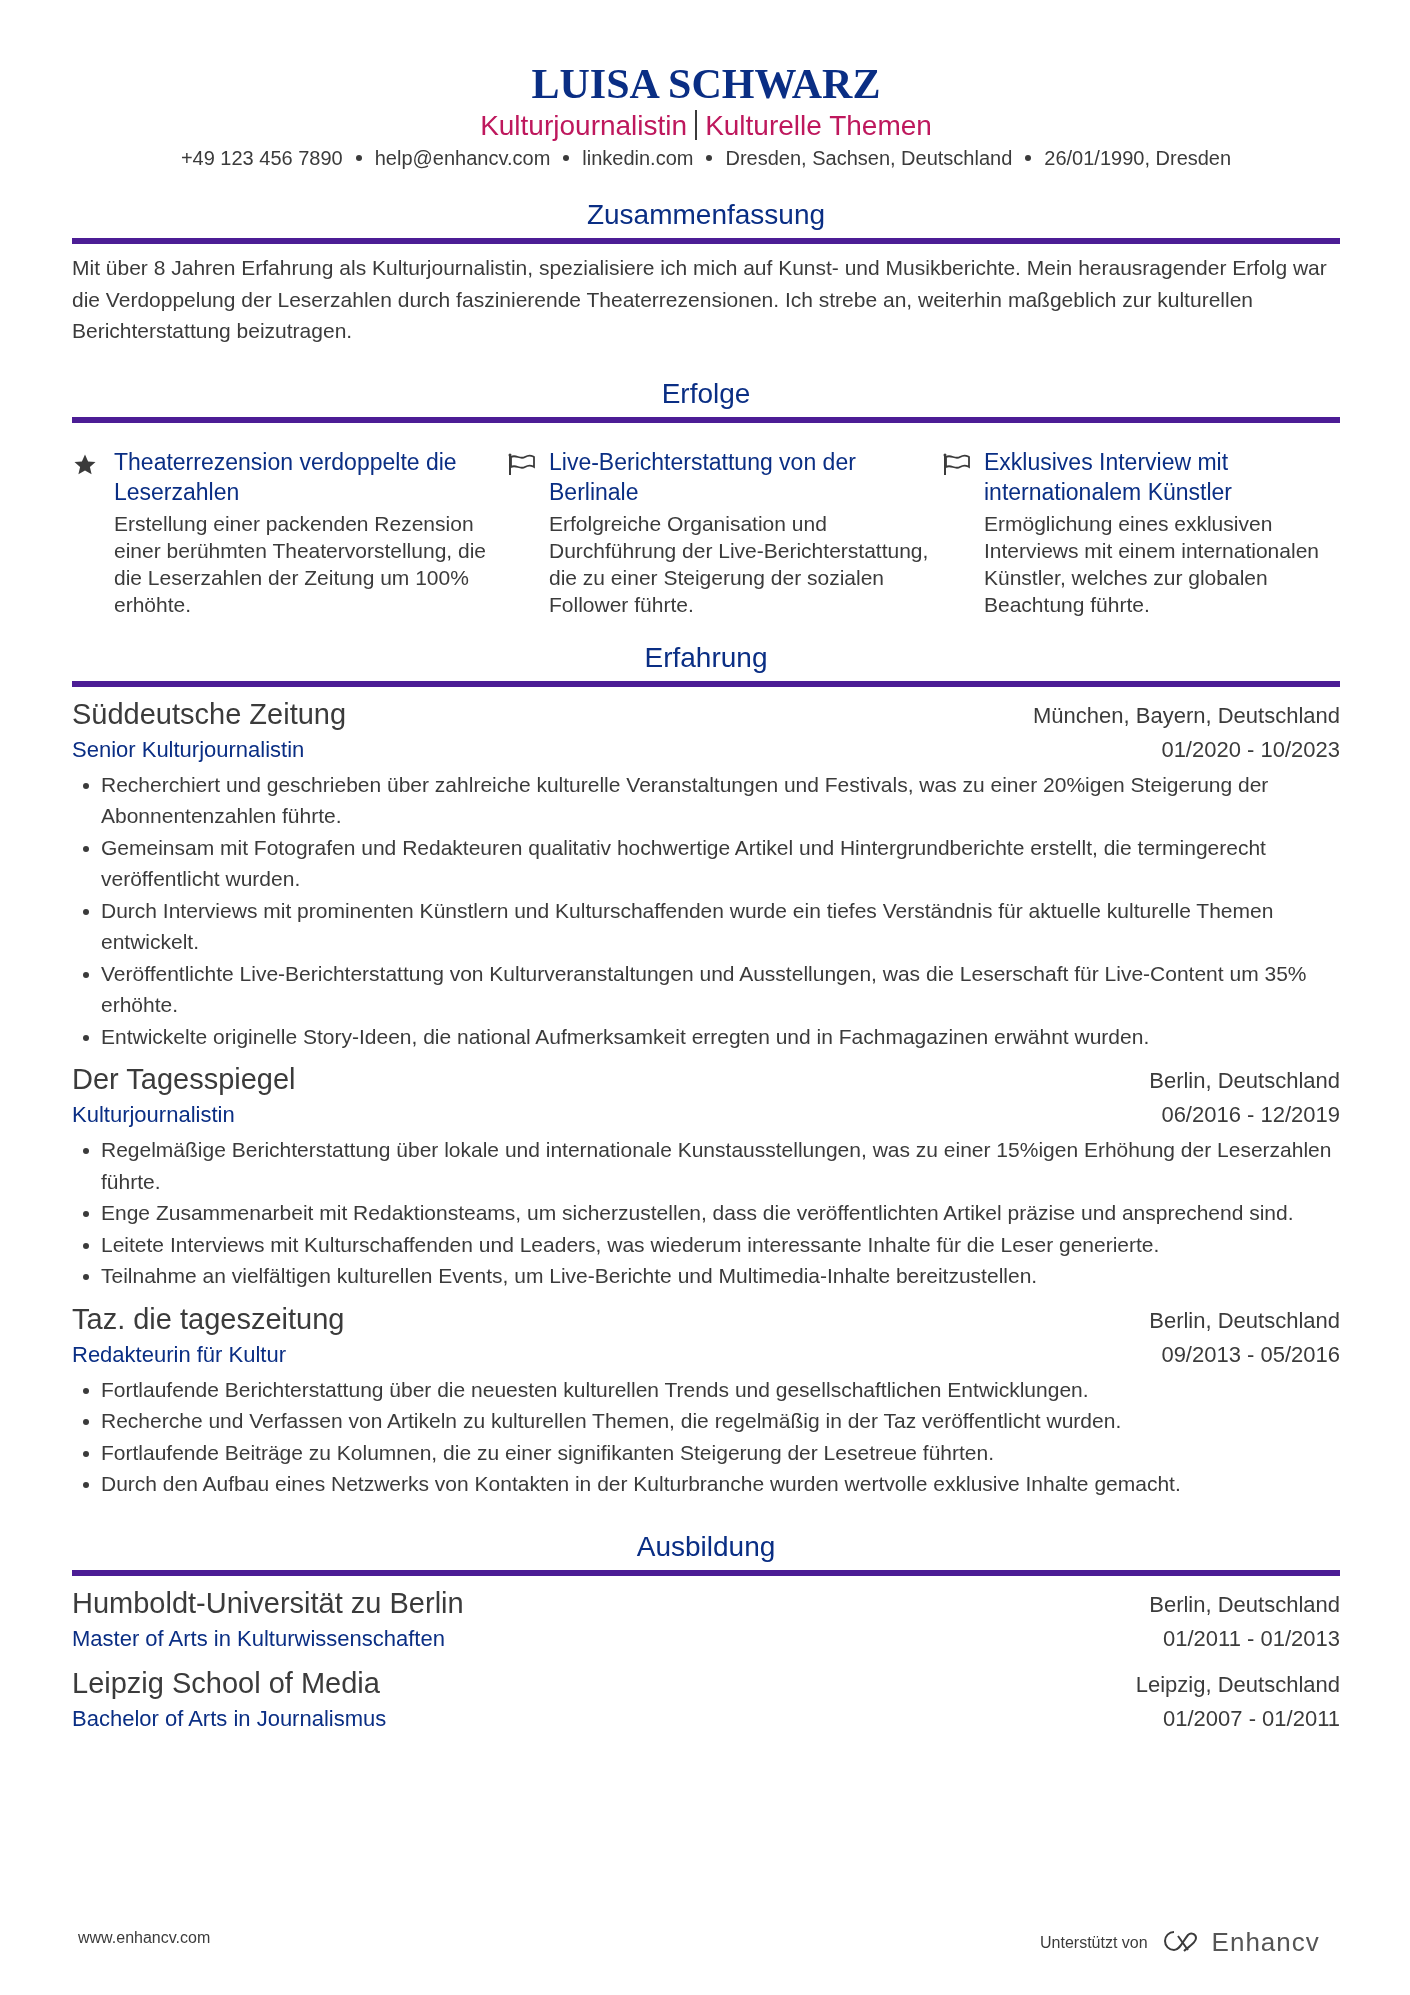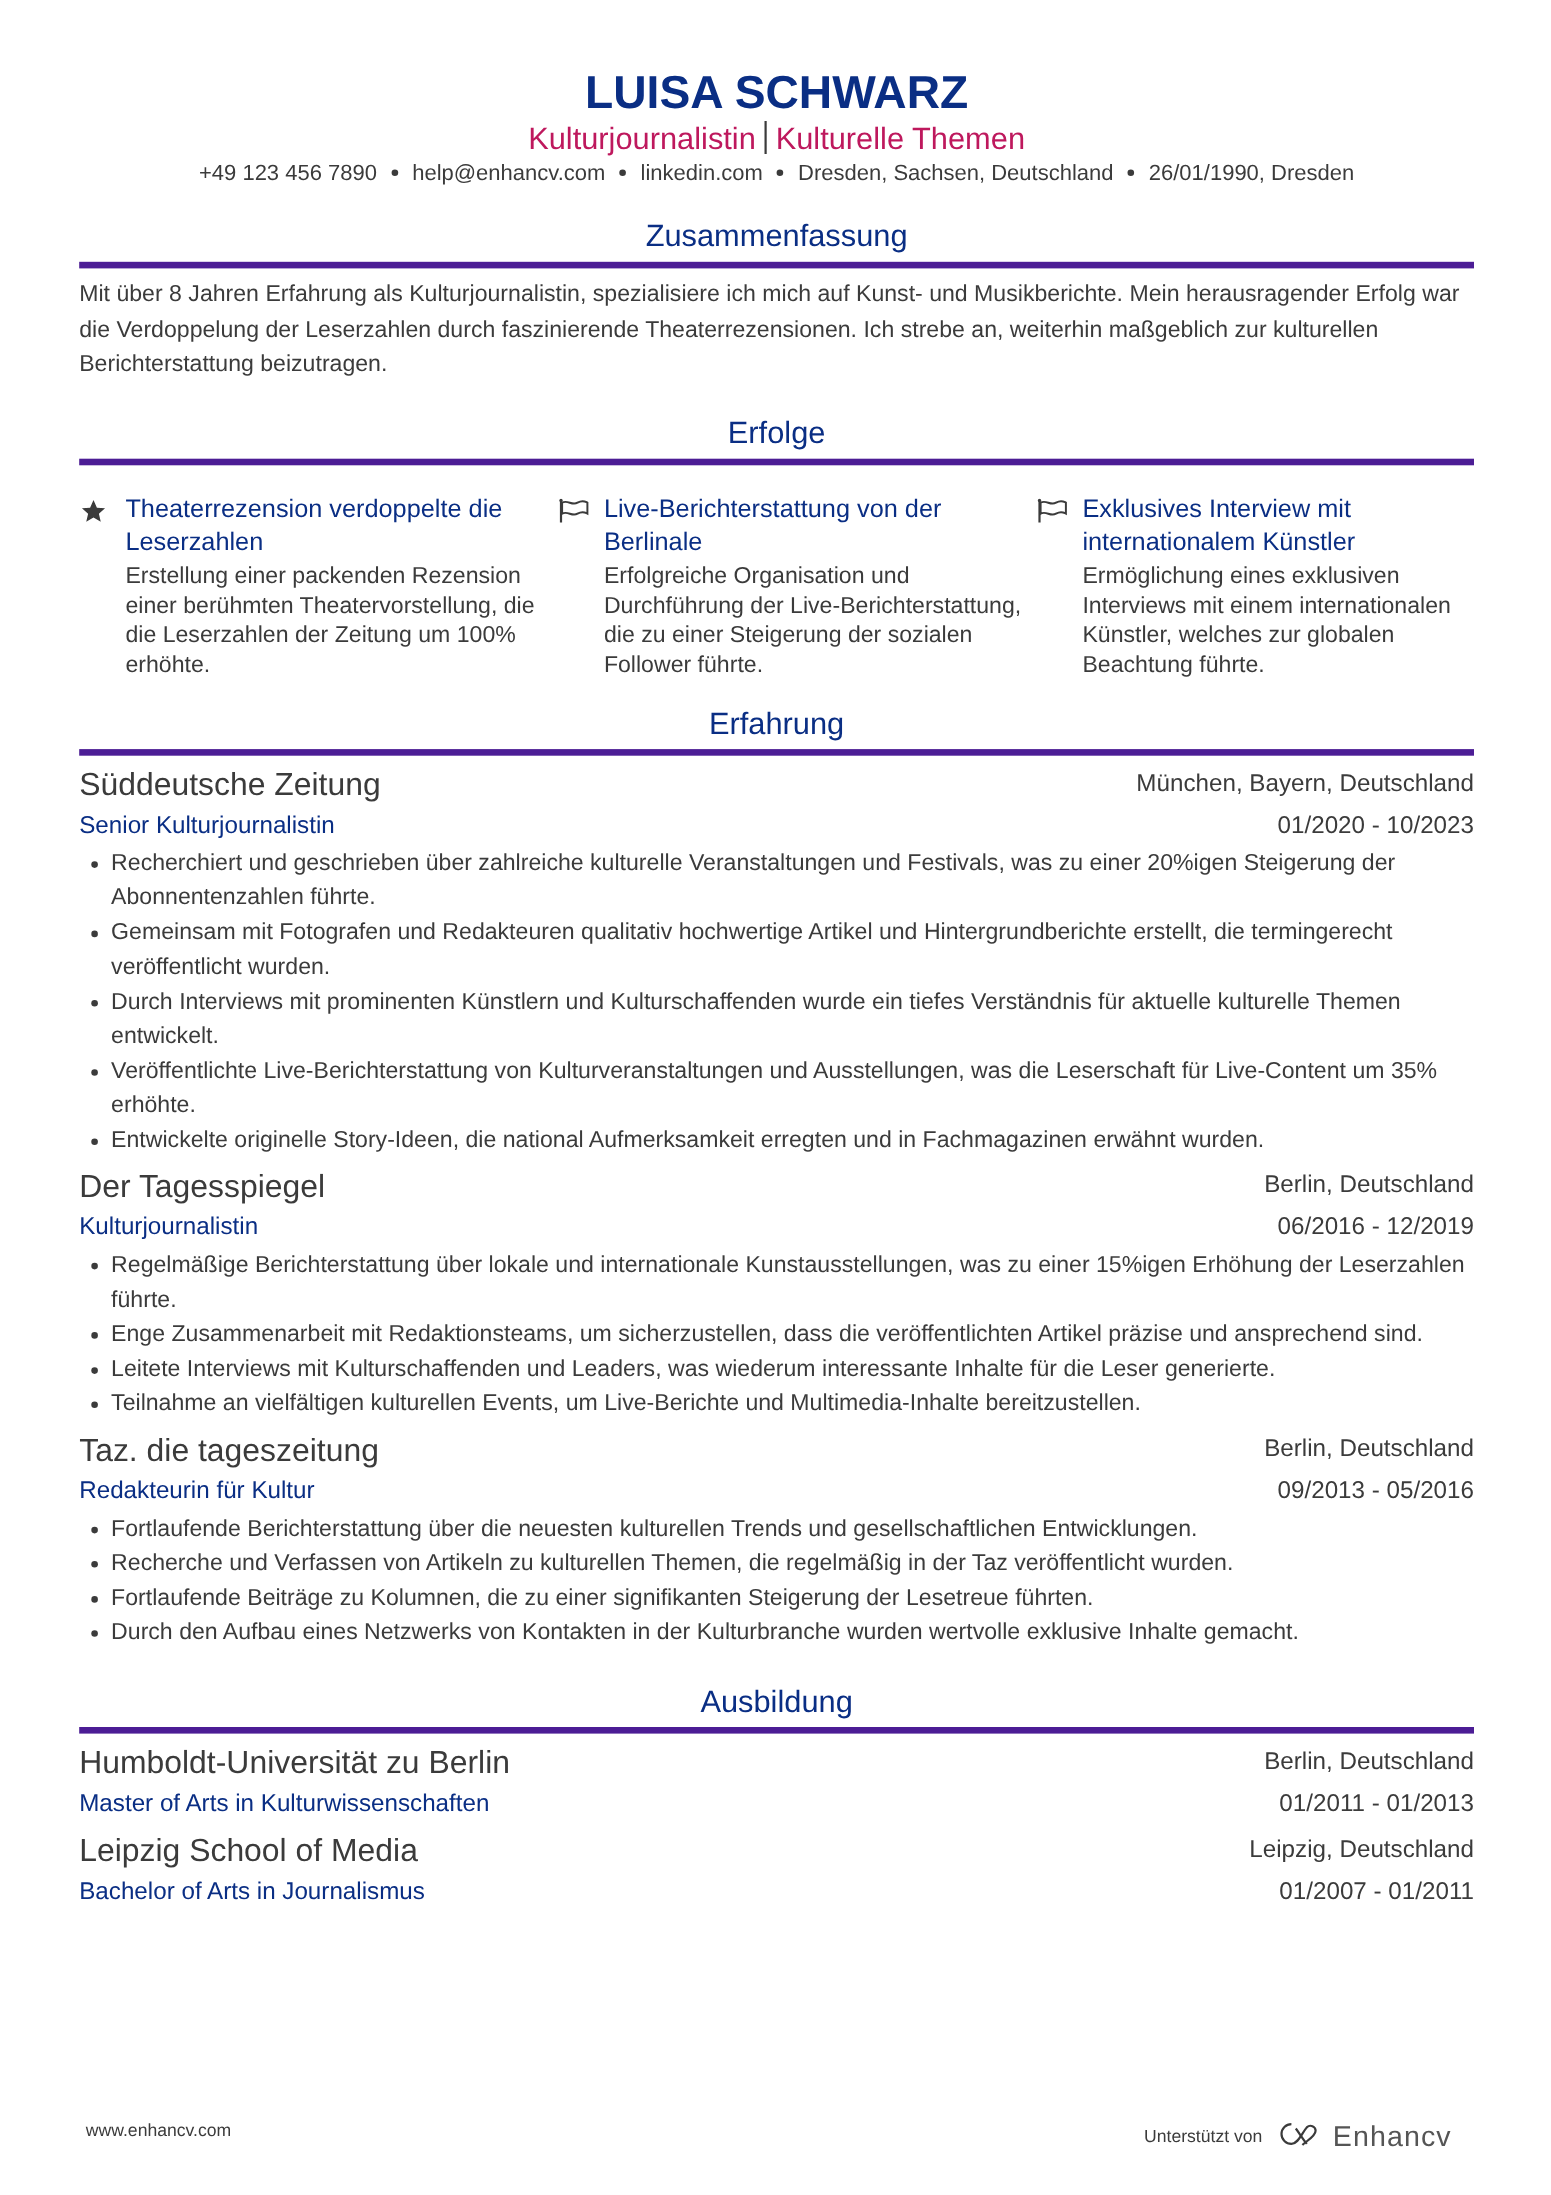--- a/index.html
+++ b/index.html
@@ -1,34 +1,34 @@
 <!DOCTYPE html>
 <html><head>
 <meta charset="utf-8">
 <style>
   * { box-sizing: border-box; margin: 0; padding: 0; }
   html, body { width: 1410px; height: 1995px; background: #ffffff; }
   body { font-family: "Liberation Sans", "DejaVu Sans", sans-serif; color: #3b3b3b; position: relative; overflow: hidden; }
   .page { position: absolute; left: 72px; top: 0; width: 1268px; }
   .header { text-align: center; padding-top: 60px; }
-  .name { font-size: 42px; font-weight: 700; color: #0a2e84; letter-spacing: 0px; line-height: 48px; }
+  .name { font-size: 42px; font-weight: 700; color: #0a2e84; letter-spacing: 0px; line-height: 48px; font-family: Liberation Serif, serif; }
   .subtitle { font-size: 28px; line-height: 36px; color: #be185d; margin-top: 0px; }
   .subtitle .sep { display: inline-block; width: 2px; height: 30px; background: #3b3b3b; vertical-align: -5px; margin: 0 8px; }
   .contacts { font-size: 20px; line-height: 28px; color: #3b3b3b; margin-top: 0px; }
   .contacts .dot { display: inline-block; width: 6px; height: 6px; border-radius: 50%; background: #3b3b3b; vertical-align: 4px; margin: 0 13px; }
   .section-title { text-align: center; font-size: 28px; line-height: 34px; color: #0a2e84; padding-bottom: 6px; border-bottom: 6px solid #4c1d95; }
   .summary { font-size: 21px; line-height: 31.5px; color: #3b3b3b; margin-top: 8px; }
   .achievements { display: flex; margin-top: 24px; }
   .ach { width: 435px; display: flex; }
   .ach-icon { width: 42px; flex: none; padding-top: 6px; }
   .ach-body { flex: 1; padding-right: 12px; }
   .ach-title { font-size: 23px; line-height: 30px; color: #0a2e84; }
   .ach-desc { font-size: 21px; line-height: 27.3px; color: #3b3b3b; margin-top: 3px; }
   .job { margin-top: 8px; }
-  .row { display: flex; justify-content: space-between; align-items: flex-start; }
+  .row { display: flex; justify-content: space-between; align-items: flex-end; }
   .company { font-size: 29px; line-height: 38px; color: #3b3b3b; }
   .loc { font-size: 22px; line-height: 34px; color: #3b3b3b; }
   .role { font-size: 22px; line-height: 34px; color: #0a2e84; }
   .date { font-size: 22px; line-height: 34px; color: #3b3b3b; }
   ul.bullets { list-style: none; margin-top: 2px; }
   ul.bullets li { position: relative; padding-left: 29px; font-size: 21px; line-height: 31.5px; color: #3b3b3b; }
   ul.bullets li::before { content: ""; position: absolute; left: 11px; top: 14px; width: 6px; height: 6px; border-radius: 50%; background: #3b3b3b; }
   .footer { position: absolute; top: 1927px; left: 0; width: 1410px; height: 30px; }
   .footer-left { position: absolute; left: 78px; top: 2px; font-size: 16px; color: #3b3b3b; }
   .footer-right { position: absolute; left: 1040px; top: 0; display: flex; align-items: center; font-size: 16px; color: #3b3b3b; }

